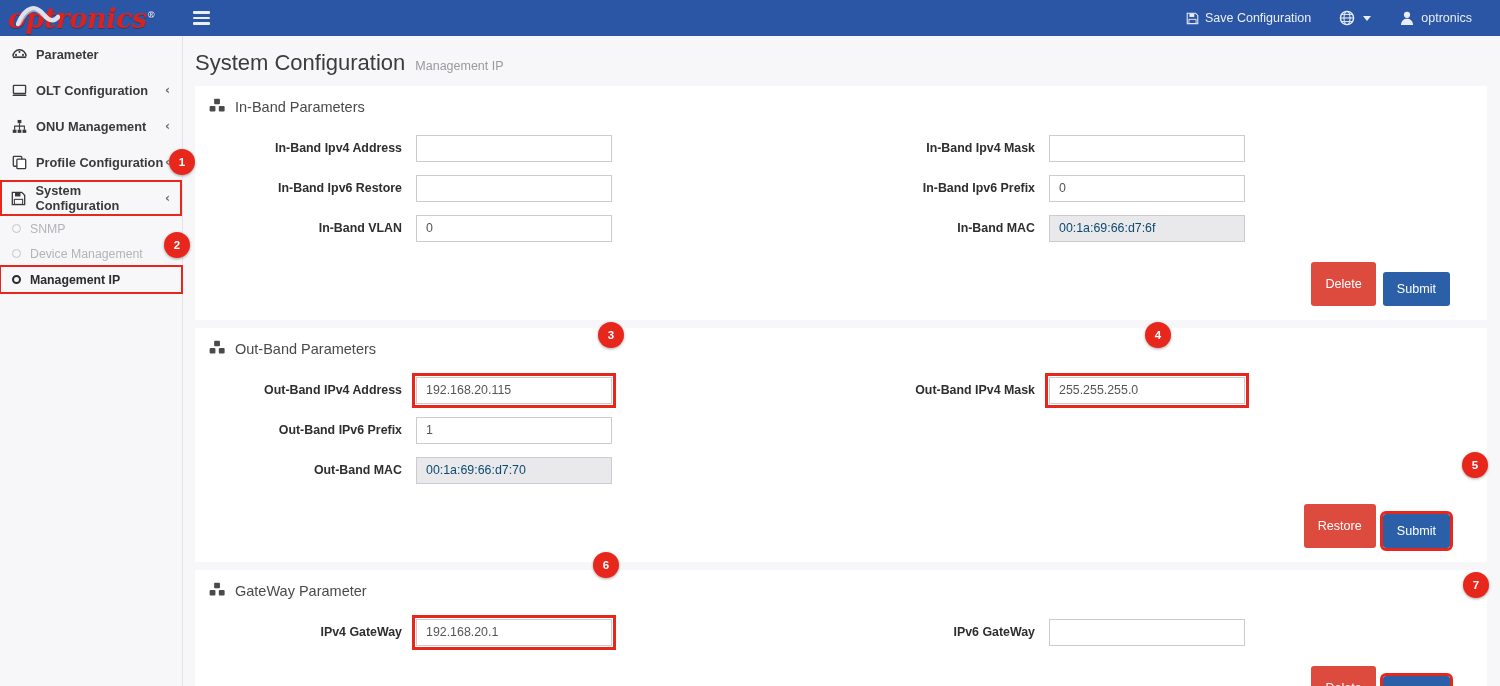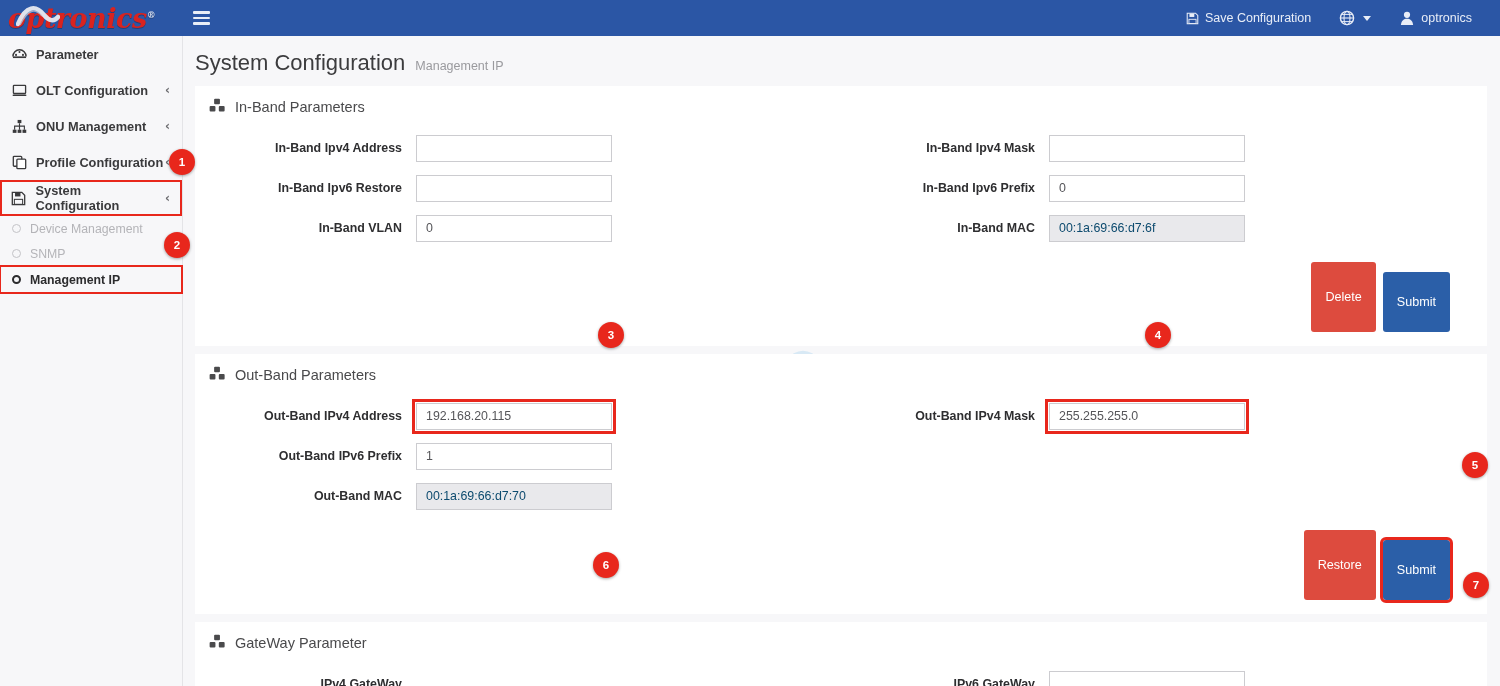--- a/index.html
+++ b/index.html
@@ -178,21 +178,21 @@
   .w-left  { width: 195px; }
   .w-in    { width: 196px; }
 
   .btnrow {
     display: flex; justify-content: flex-end;
     gap: 7px; padding-right: 37px; margin-top: 14px;
     position: relative;
   }
   .btn {
     font-size: 12.6px; color: #fff;
-    padding: 23px 14px; border: none;
+    padding: 10px 14px; border: none;
     cursor: pointer; border-radius: 3px;
     font-family: "Liberation Sans", sans-serif;
   }
   .btn-red  { background: #dd4b3e; }
   .btn-blue { background: #2b5fa8; margin-top: 10px; }
   .btn.hl { outline: 3px solid #e8271c; outline-offset: 0px; }
 
   
   .badge {
     position: absolute;
@@ -326,25 +326,25 @@
             <rect x="3.6" y="8.9" width="8.8" height="5.3" fill="none" stroke="#3a3a3c" stroke-width="1.1"></rect>
           </svg>
         </span>
     <span>System Configuration</span>
     <span class="chev">‹</span>
   </div>
     </div>
   <div id="sub-list">
   <div class="sub-item">
     <span class="ring"></span>
-    <span>Device Management</span>
+    <span>SNMP</span>
   </div>
   <div class="sub-item">
     <span class="ring"></span>
-    <span>SNMP</span>
+    <span>Device Management</span>
   </div>
   <div class="sub-item cur boxed">
     <span class="ring"></span>
     <span>Management IP</span>
   </div>
     </div>
 </div>
 
 <div class="main">
 
@@ -457,20 +457,21 @@
                 <rect x="0.6" y="8.4" width="6.2" height="6" rx="1.1" fill="#4a4a4c"></rect>
                 <rect x="10.4" y="8.4" width="6.2" height="6" rx="1.1" fill="#4a4a4c"></rect>
               </svg></span>
       <span>GateWay Parameter</span>
     </div>
 
     <div class="frow">
       <div style="width:26px"></div>
       <div class="fcell" style="flex:1">
       <div class="flabel w-left">IPv4 GateWay</div>
+      <input class="fin w-in hl" value="192.168.20.1" style="">
     </div>
       <div class="fcell" style="flex:1">
       <div class="flabel w-left">IPv6 GateWay</div>
       <input class="fin w-in" value="" style="">
     </div>
     </div>
     <div class="btnrow">
     <button class="btn btn-red">Delete</button>
     <button class="btn btn-blue hl">Submit</button>
           </div>

